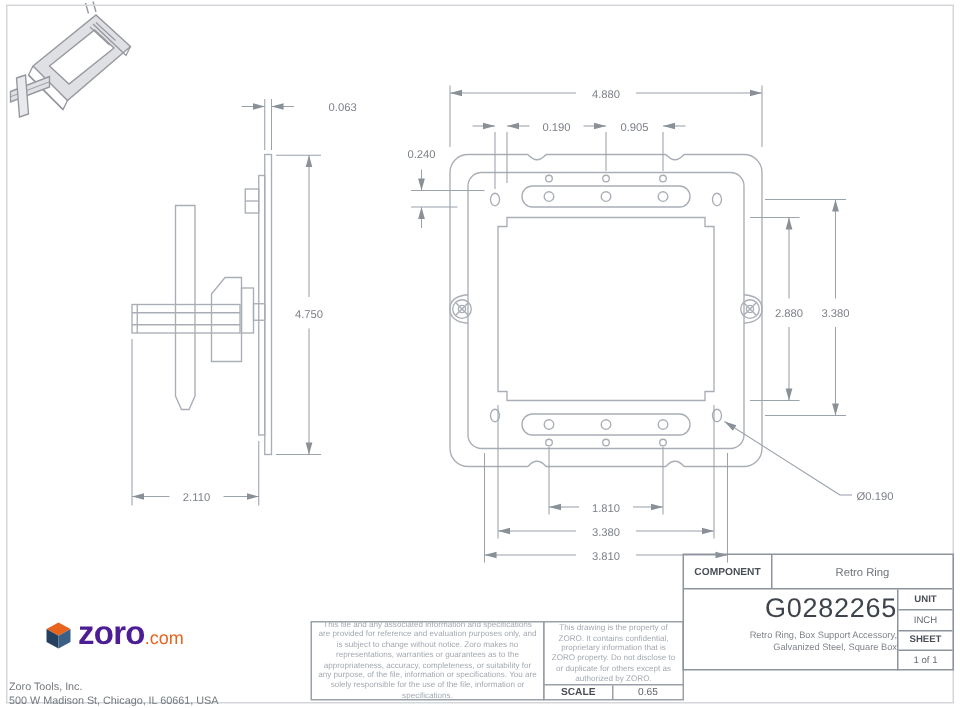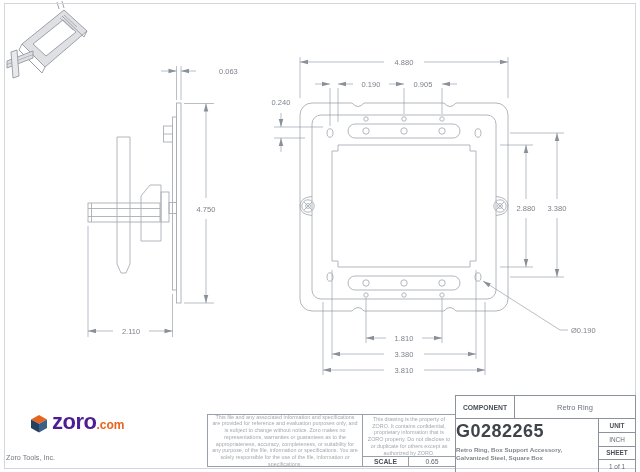--- a/index.html
+++ b/index.html
@@ -6,41 +6,41 @@
   #stage{position:relative;width:640px;height:472px;background:#ffffff;overflow:hidden;
          font-family:"Liberation Sans",sans-serif;}
   .abs{position:absolute;box-sizing:border-box;}
   #sheet-border{left:4px;top:3px;width:632px;height:466px;border:1px solid #d3d7dc;pointer-events:none;}
   svg text{font-family:"Liberation Sans",sans-serif;}
 
   
   #footer-left{left:6px;top:403px;width:198px;height:64px;}
   .logo-row{display:flex;align-items:flex-end;padding-left:24px;height:30px;}
   .logo-brand{font-size:22px;font-weight:bold;color:#4c1d95;letter-spacing:-0.5px;line-height:22px;margin-left:4px;}
-  .logo-suffix{font-size:12px;font-weight:bold;color:#e8641e;line-height:15px;}
+  .logo-suffix{font-size:12px;font-weight:normal;color:#e8641e;line-height:15px;}
   .addr{font-size:7.2px;color:#73797f;line-height:9px;margin-top:20px;}
 
   
   .cell{border:1px solid #9aa0a8;color:#a3a9b0;font-size:5.4px;line-height:1.25;
         text-align:center;display:flex;align-items:center;justify-content:center;padding:2px 4px;}
   #disclaimer-1{left:207px;top:414px;width:156px;height:53px;}
   #disclaimer-2{left:362px;top:414px;width:94px;height:43px;border-bottom:none;}
   #scale-row{left:362px;top:456px;width:94px;height:11px;border:1px solid #9aa0a8;display:flex;}
   #scale-row .sc-label{width:45px;border-right:1px solid #9aa0a8;font-size:6.8px;font-weight:bold;
         color:#4a4f57;display:flex;align-items:center;justify-content:center;}
   #scale-row .sc-value{flex:1;font-size:6.8px;color:#5d636a;display:flex;align-items:center;justify-content:center;}
 
   
-  #title-block{left:455px;top:395px;width:181px;height:78px;border:1px solid #8d939b;}
+  #title-block{left:455px;top:369px;width:181px;height:78px;border:1px solid #8d939b;}
   #tb-row1{display:flex;height:22px;border-bottom:1px solid #8d939b;}
   #tb-component-label{width:58px;border-right:1px solid #8d939b;display:flex;align-items:center;justify-content:center;
         font-size:6.8px;font-weight:bold;color:#4a4f57;}
   #tb-component-value{flex:1;display:flex;align-items:center;justify-content:center;font-size:7.5px;color:#6e747b;}
   #tb-body{display:flex;height:54px;}
-  #tb-main{flex:1;text-align:left;font-weight:bold;}
+  #tb-main{flex:1;text-align:right;}
   #tb-part-number{font-size:18px;color:#3e444c;letter-spacing:0.5px;margin-top:2px;}
   .tb-desc{font-size:6.2px;color:#80868d;line-height:8px;}
   .tb-desc.first{margin-top:4px;}
   #tb-right{width:36px;border-left:1px solid #8d939b;display:flex;flex-direction:column;}
   .tb-rrow{height:13.5px;display:flex;align-items:center;justify-content:center;font-size:6.4px;color:#666b72;
         border-bottom:1px solid #8d939b;}
   .tb-rrow.lab{font-weight:bold;color:#4a4f57;}
   .tb-rrow.last{border-bottom:none;}
 </style>
 </head>
@@ -215,20 +215,21 @@
       <svg width="18" height="19" viewBox="0 0 18 19">
         <path d="M9,1 L17,5.4 L9,9.8 L1,5.4 Z" fill="#e8641e"></path>
         <path d="M1,5.4 L9,9.8 L9,18.4 L1,14 Z" fill="#24405e"></path>
         <path d="M17,5.4 L9,9.8 L9,18.4 L17,14 Z" fill="#3c5f86"></path>
       </svg>
       <span class="logo-brand">zoro</span>
       <span class="logo-suffix">.com</span>
     </div>
     <div class="addr">
       <div>Zoro Tools, Inc.</div>
+      <div>500 W Madison St, Chicago, IL 60661, USA</div>
     </div>
   </div>
 
   <div id="disclaimer-1" class="abs cell">This file and any associated information and specifications are provided for reference and evaluation purposes only, and is subject to change without notice. Zoro makes no representations, warranties or guarantees as to the appropriateness, accuracy, completeness, or suitability for any purpose, of the file, information or specifications. You are solely responsible for the use of the file, information or specifications.</div>
   <div id="disclaimer-2" class="abs cell">This drawing is the property of ZORO. It contains confidential, proprietary information that is ZORO property. Do not disclose to or duplicate for others except as authorized by ZORO.</div>
   <div id="scale-row" class="abs">
     <div class="sc-label">SCALE</div>
     <div class="sc-value">0.65</div>
   </div>
 

